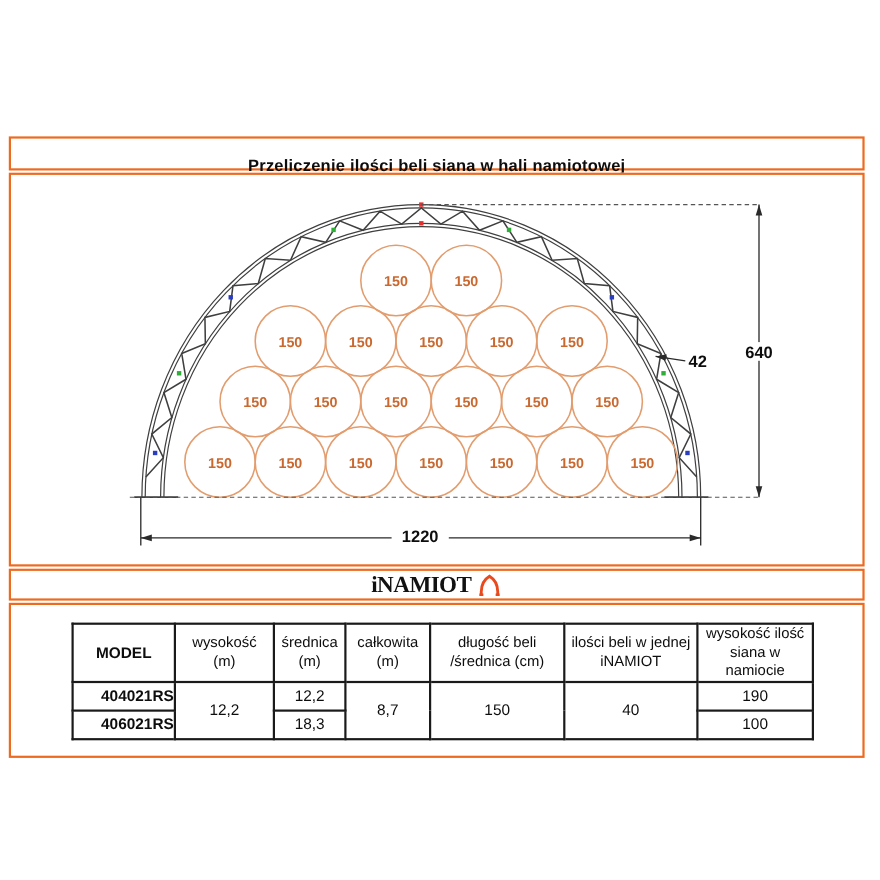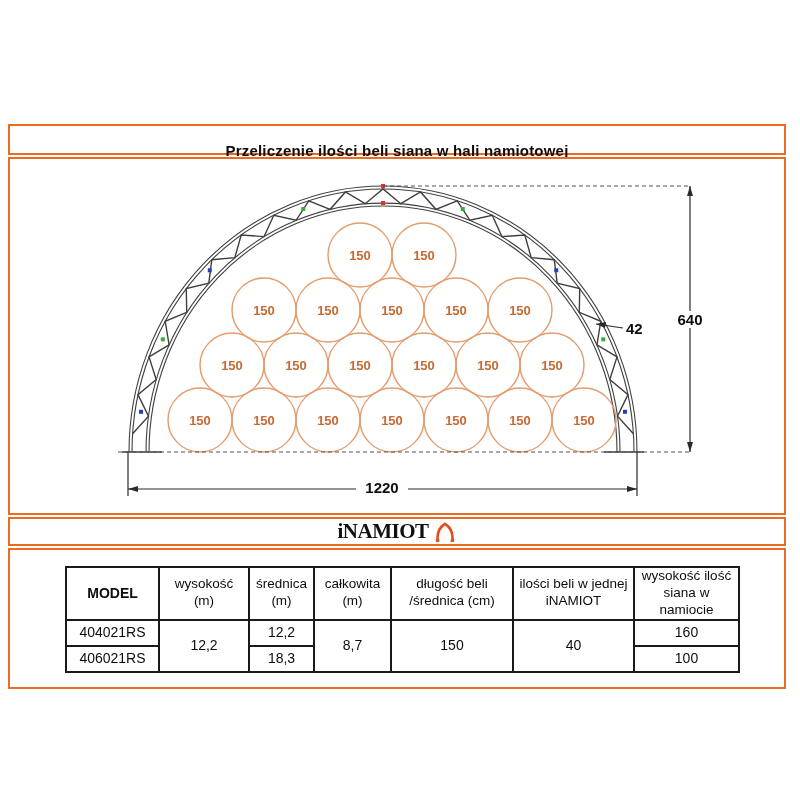--- a/index.html
+++ b/index.html
@@ -12,21 +12,21 @@
   #logo-box{top:517px;height:29px;display:flex;align-items:center;justify-content:center;gap:4px;}
   #logo-text{font-family:"Liberation Serif", serif;font-weight:bold;font-size:21px;color:#111;letter-spacing:-0.5px;}
   #table-box{top:548px;height:141px;}
   table.spec{position:absolute;left:55px;top:16px;border-collapse:collapse;table-layout:fixed;
              font-size:13.5px;color:#0d0d0d;}
   table.spec td,table.spec th{border:2px solid #1a1a1a;padding:0;text-align:center;vertical-align:middle;
              font-weight:normal;line-height:1.25;background:#fff;}
   table.spec .hdr{height:39px;font-size:13.5px;}
   table.spec .model-h{font-weight:bold;font-size:14px;}
   table.spec .body-row td{height:24px;font-size:14px;}
-  table.spec .model-cell{font-weight:normal;}
+  table.spec .model-cell{font-weight:bold;text-align:right;}
   svg text{font-family:"Liberation Sans", sans-serif;}
 </style>
 </head>
 <body>
 
 <div id="page">
 
   <div id="title-box" class="obox">
     <span class="t">Przeliczenie ilości beli siana w hali namiotowej</span>
   </div>
@@ -167,21 +167,21 @@
           <div>siana w namiocie</div>
         </th>
       </tr>
       <tr class="body-row">
         <td class="model-cell">404021RS</td>
         <td rowspan="2">12,2</td>
         <td>12,2</td>
         <td rowspan="2">8,7</td>
         <td rowspan="2">150</td>
         <td rowspan="2">40</td>
-        <td>160</td>
+        <td>190</td>
       </tr>
       <tr class="body-row">
         <td class="model-cell">406021RS</td>
         <td>18,3</td>
         <td>100</td>
       </tr>
     </tbody>
       </table>
   </div>
 

